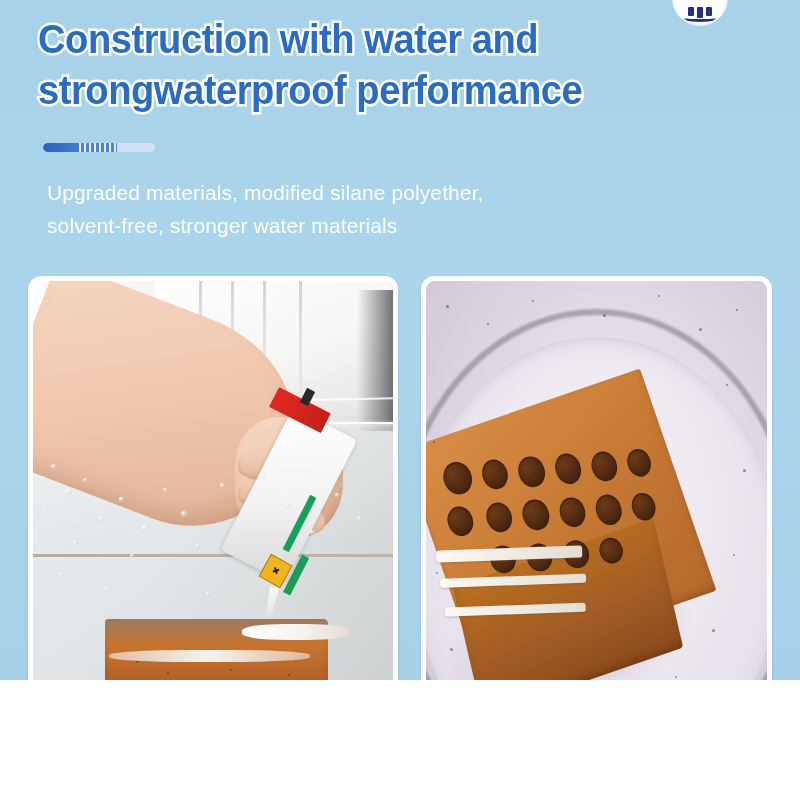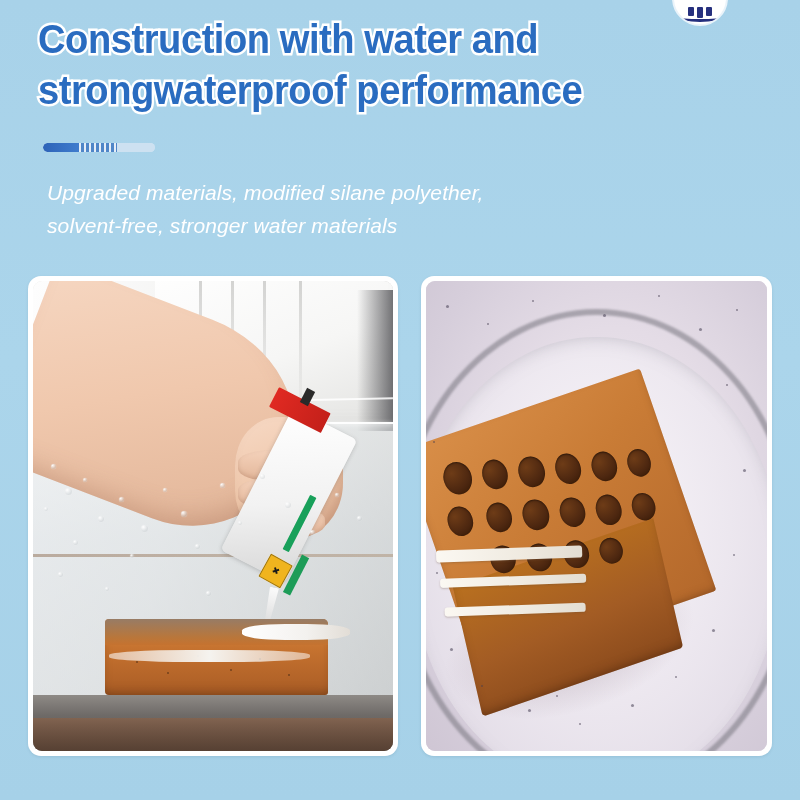--- a/index.html
+++ b/index.html
@@ -6,21 +6,21 @@
   * { margin:0; padding:0; box-sizing:border-box; }
 
   html, body {
     width:800px; height:800px;
     font-family:"Liberation Sans", sans-serif;
     overflow:hidden;
   }
 
   #banner {
     position:relative;
-    width:800px; height:800px;
+    width:800px; height:680px;
     background:#a9d4ea;
     background-image:linear-gradient(180deg,#a8d2e9 0%,#abd5eb 45%,#a6d1e8 100%);
     overflow:hidden;
     padding-left:16px;
   }
 
   
   #badge {
     position:absolute; left:672px; top:-30px;
     width:56px; height:56px; border-radius:50%;
@@ -93,21 +93,20 @@
   #subtitle {
     position:absolute; left:47px; top:176px;
     width:640px;
   }
   #subtitle .sline {
     font-size:21px;
     line-height:33px;
     color:#ffffff;
     letter-spacing:0.1px;
     white-space:nowrap;
-    font-style:italic;
   }
 
   
   #panels {
     position:absolute; left:28px; top:276px;
     width:744px; height:480px;
     display:flex; gap:23px;
   }
   .panel {
     position:relative;

